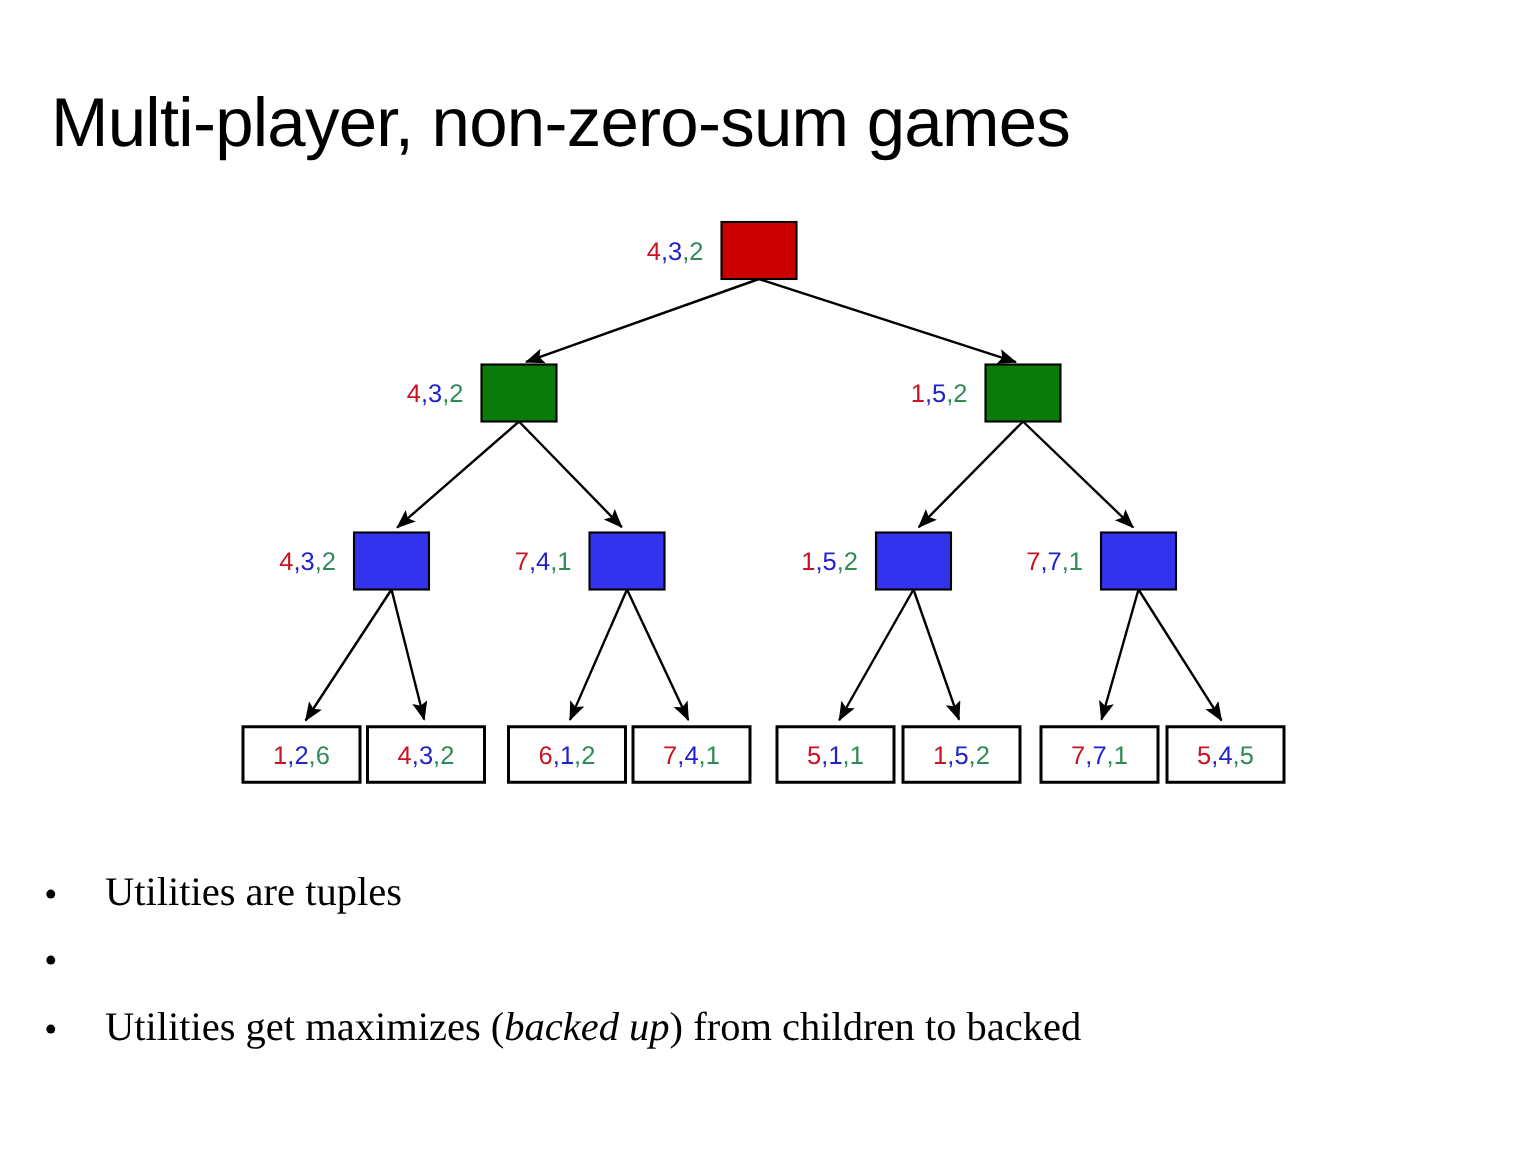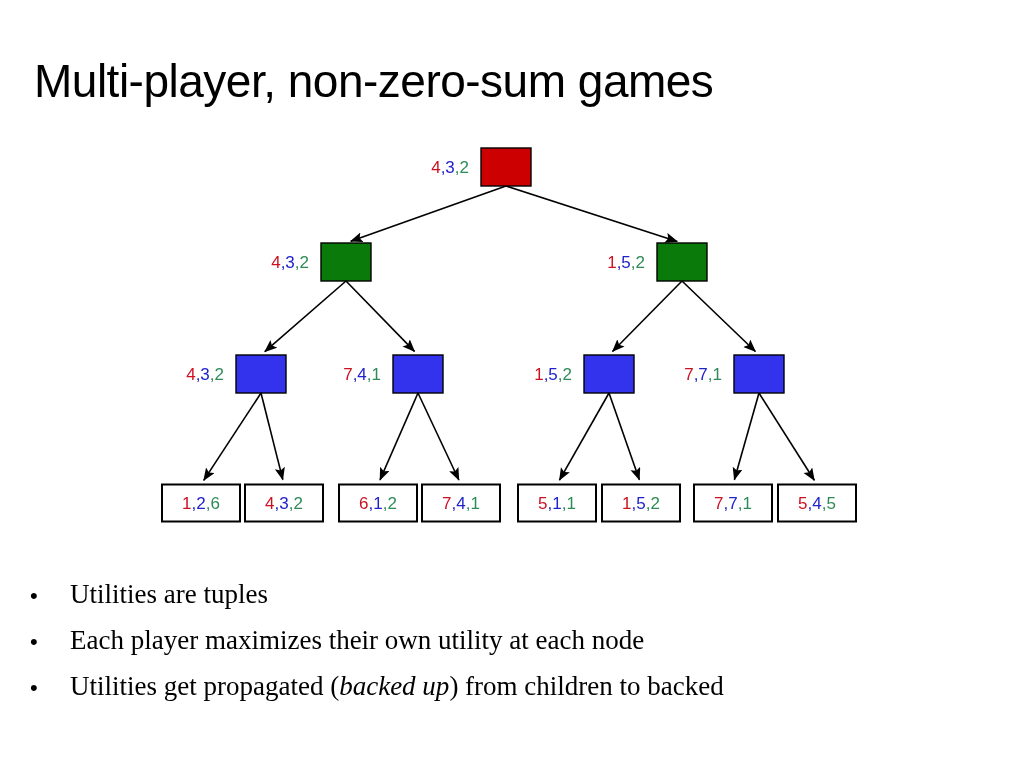--- a/index.html
+++ b/index.html
@@ -166,21 +166,20 @@
     </svg>
   </div>
 
   <div class="bullets">
     <div class="bullet-row">
       <span class="bullet-mark">•</span>
       <span class="bullet-text">Utilities are tuples</span>
     </div>
     <div class="bullet-row">
       <span class="bullet-mark">•</span>
-      <span class="bullet-text">Each player maximizes their own utility at each node</span>
     </div>
     <div class="bullet-row">
       <span class="bullet-mark">•</span>
-      <span class="bullet-text"><span>Utilities get propagated (</span><i>backed up</i><span>) from children to backed</span></span>
+      <span class="bullet-text"><span>Utilities get maximizes (</span><i>backed up</i><span>) from children to backed</span></span>
     </div>
   </div>
 
 </div>
 
 </body></html>

